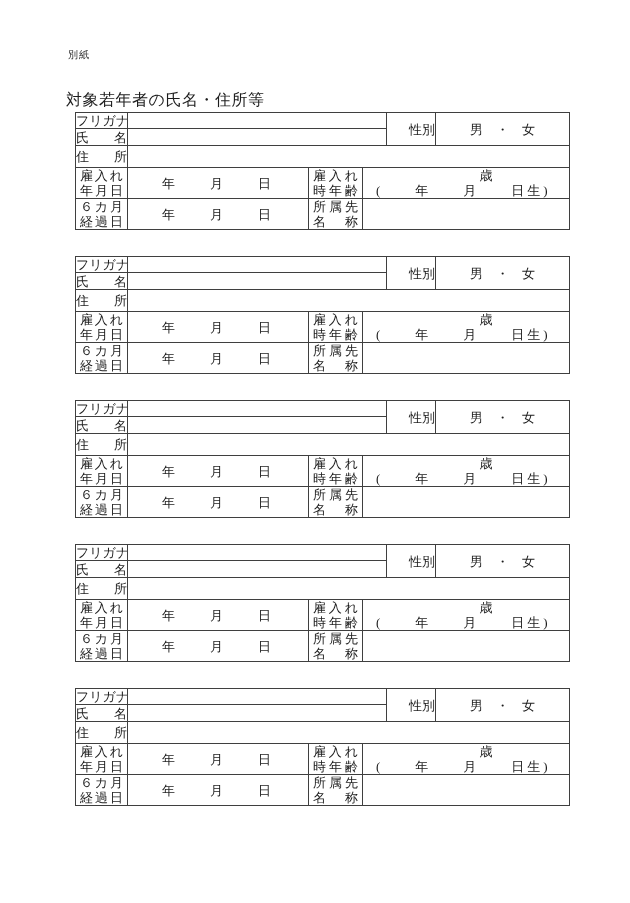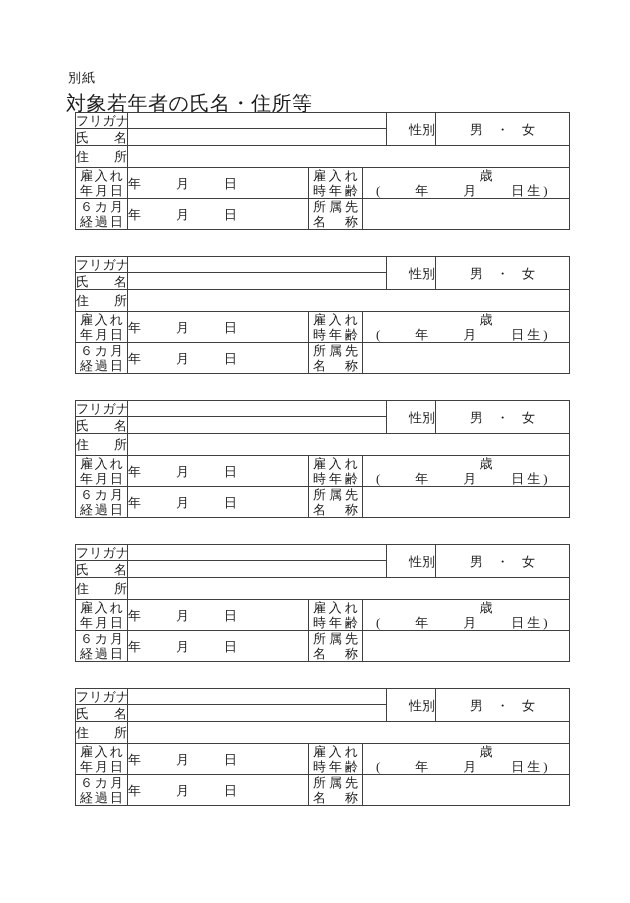--- a/index.html
+++ b/index.html
@@ -13,29 +13,28 @@
     height: 903px;
     background: #ffffff;
     font-family: "Liberation Serif", "DejaVu Serif", serif;
     color: #1c1c1c;
     overflow: hidden;
   }
   .attachment-label {
     position: absolute;
     left: 68px;
     top: 48px;
-    font-size: 13px;
+    font-size: 10px;
     letter-spacing: 1px;
-    margin-top: 21px;
   }
   .section-title {
     position: absolute;
     left: 66px;
     top: 90px;
-    font-size: 20px;
+    font-size: 16px;
     letter-spacing: 0.5px;
   }
   .records {
     position: absolute;
     left: 75px;
     top: 112px;
   }
   table.record {
     border-collapse: collapse;
     table-layout: fixed;
@@ -83,20 +82,21 @@
     line-height: 15px;
   }
   td.gender-lbl {
     text-align: right;
   }
   td.gender-opts {
     text-align: center;
     padding-right: 26px;
   }
   td.date-cell {
+    text-align: center;
     letter-spacing: 3px;
     padding-left: 14px;
   }
   td.age-cell { vertical-align: middle; }
   .age-line1 {
     text-align: center;
     padding-left: 40px;
     line-height: 15px;
   }
   .age-line2 {

